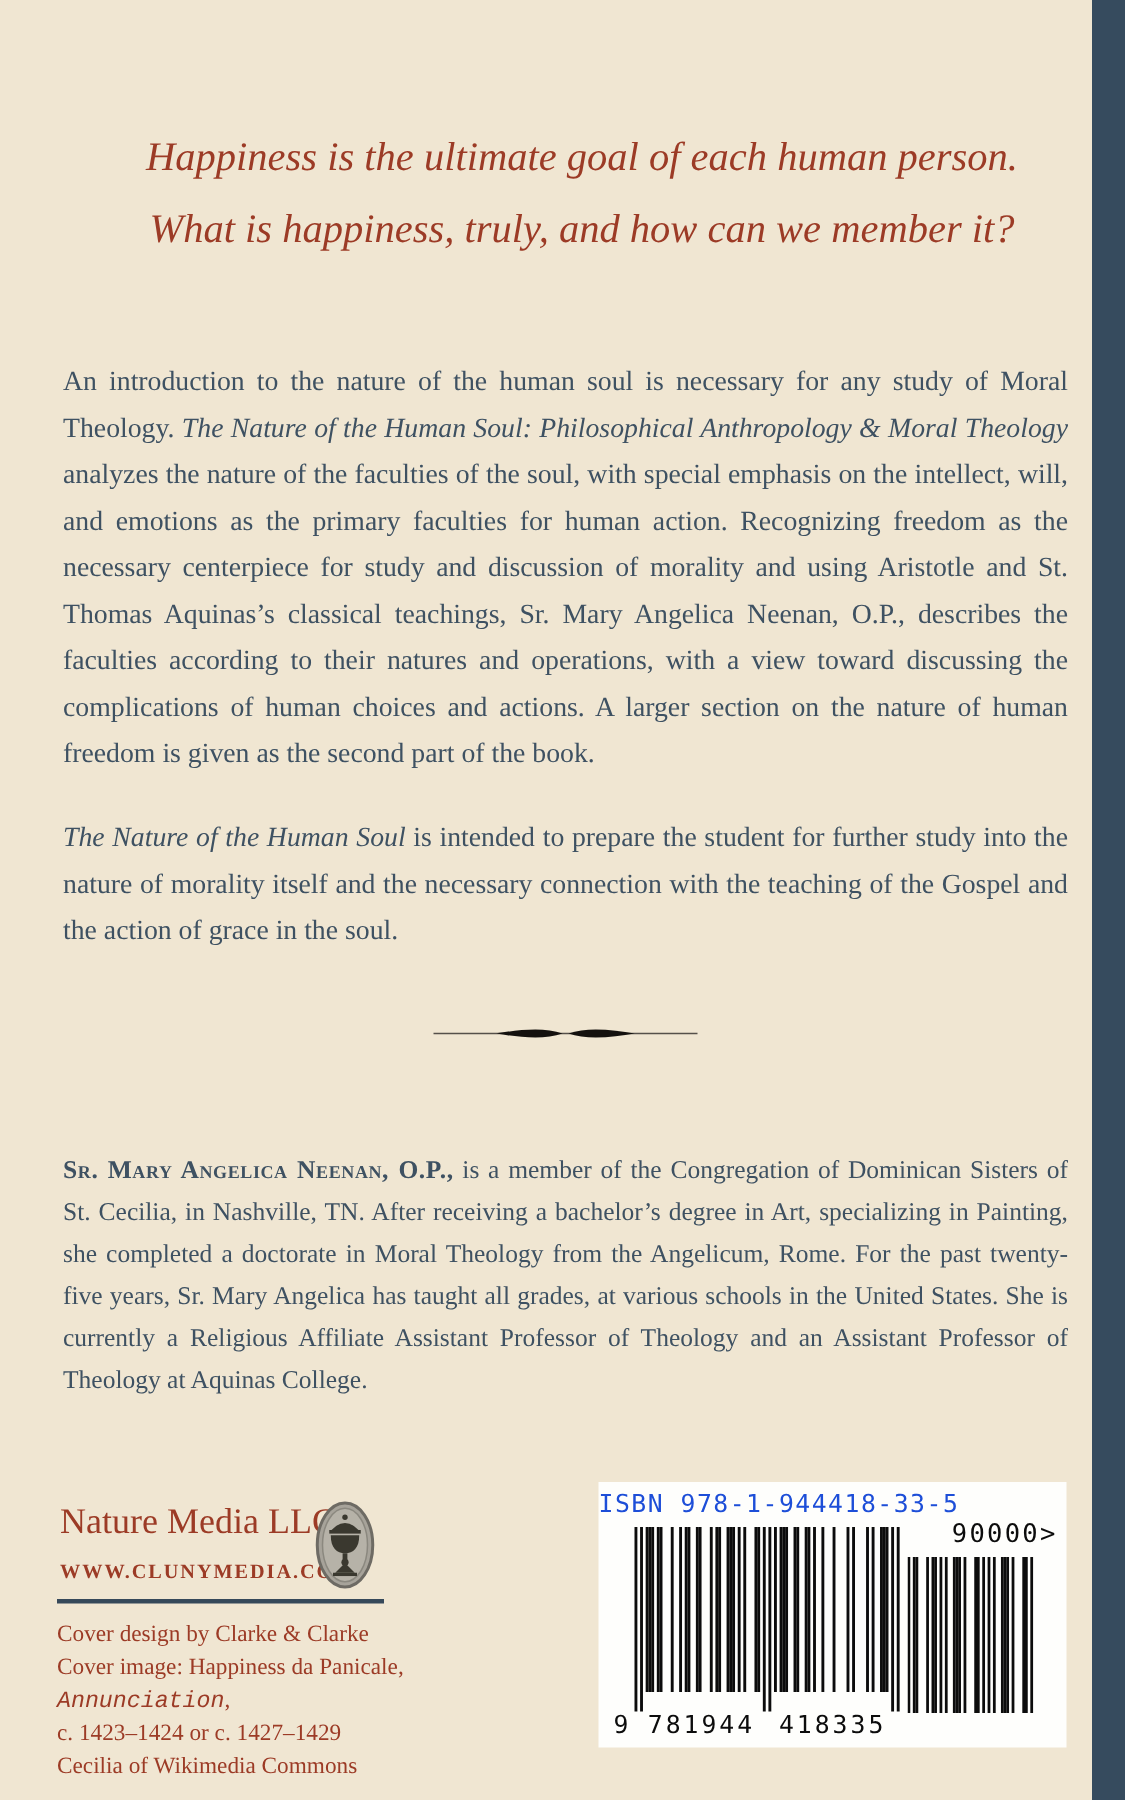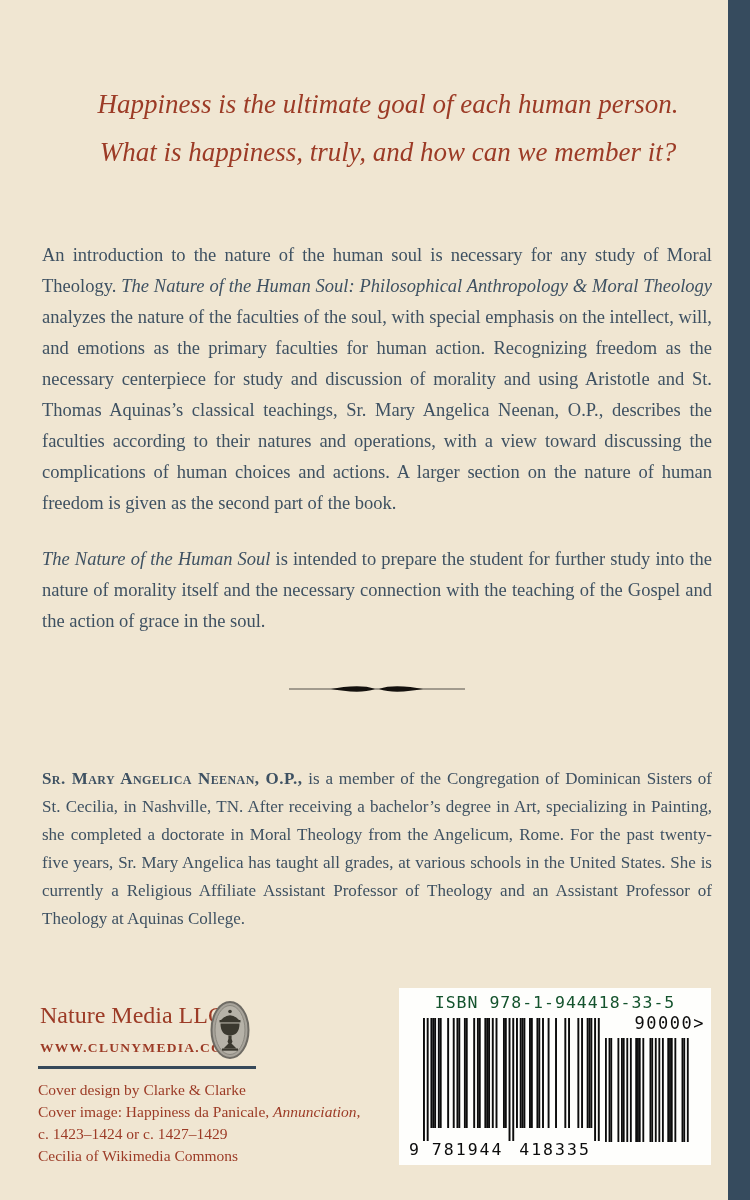--- a/index.html
+++ b/index.html
@@ -46,23 +46,23 @@
   }
   .credits {
     position:absolute; left:38px; top:1079px; width:330px;
     color:#9c3b26; font-size:15.5px; line-height:22px;
   }
   .barcode-box {
     position:absolute; left:399px; top:988px; width:312px; height:177px;
     background:#fefefc;
   }
   .isbn-label {
-    position:absolute; top:5px; left:0; width:100%; text-align:center;
+    position:absolute; top:5px; left:0; width:100%; 
     font-family:"DejaVu Sans Mono", monospace; font-size:16.5px;
-    letter-spacing:1px; color:#14532d;
+    letter-spacing:1px; color:#1d4ed8;
   }
   .price-code {
     position:absolute; top:25px; left:200px; width:106px; text-align:right;
     font-family:"DejaVu Sans Mono", monospace; font-size:17px;
     letter-spacing:1.5px; color:#0c0c0c;
   }
   #main-barcode { position:absolute; left:10px; top:30px; }
   #supp-barcode { position:absolute; left:206px; top:50px; }
   #main-barcode rect, #supp-barcode rect { fill:#0c0c0c; }
   #main-barcode text {
@@ -111,21 +111,21 @@
       <circle cx="20" cy="41.5" r="2.4" fill="#3a382f"></circle>
       <path d="M20,42 L26.5,48.5 L13.5,48.5 Z" fill="#3a382f"></path>
       <rect x="12" y="48.5" width="16" height="2.2" fill="#3a382f"></rect>
     </svg>
   </div>
 
   <div class="pub-rule"></div>
 
   <div class="credits">
     <div><span>Cover design by Clarke &amp; Clarke</span></div>
-    <div><span>Cover image: Happiness da Panicale, </span><span style="font-style: italic;">Annunciation</span><span>,</span></div>
+    <div><span>Cover image: Happiness da Panicale, </span><span style="font-style: italic; font-family: Liberation Mono, monospace;">Annunciation</span><span>,</span></div>
     <div><span>c. 1423–1424 or c. 1427–1429</span></div>
     <div><span>Cecilia of Wikimedia Commons</span></div>
   </div>
 
   <div class="barcode-box">
     <div class="isbn-label">ISBN 978-1-944418-33-5</div>
     <div class="price-code">90000&gt;</div>
     <svg id="main-barcode" width="192" height="142" viewBox="0 0 192 142">
         <rect x="14.00" y="0" width="1.92" height="123"></rect>
         <rect x="17.72" y="0" width="1.92" height="123"></rect>

